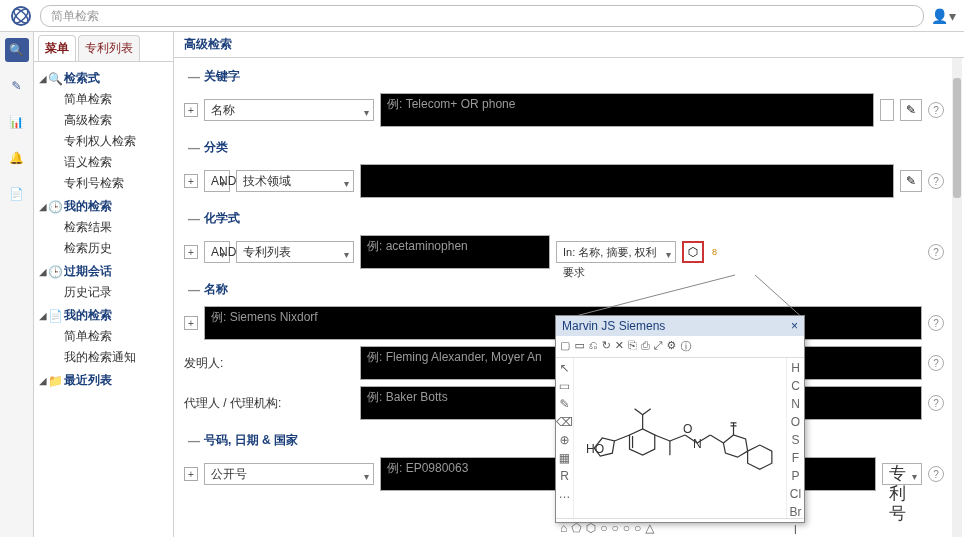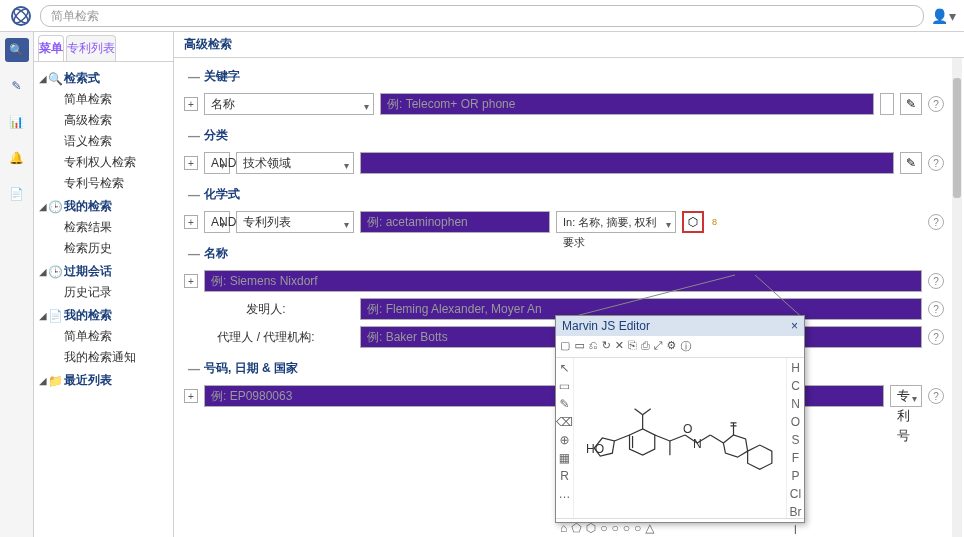--- a/index.html
+++ b/index.html
@@ -8,46 +8,46 @@
 .logo{width:26px;height:26px;margin-right:6px;display:flex;align-items:center;justify-content:center}
 .logo svg{width:24px;height:24px}
 .search-box{flex:1;height:22px;border:1px solid #c0c0c0;border-radius:10px;padding:0 10px;color:#999;line-height:20px}
 .user-icon{margin-left:8px;color:#666;font-size:14px;cursor:pointer}
 .main{display:flex;height:505px}
 .leftrail{width:34px;background:#f5f5f5;border-right:1px solid #d0d0d0;display:flex;flex-direction:column;align-items:center;padding-top:6px;gap:12px}
 .leftrail .ri{width:24px;height:24px;display:flex;align-items:center;justify-content:center;color:#3b5998;cursor:pointer;border-radius:3px}
 .leftrail .ri.active{background:#3b5998;color:#fff}
 .sidebar{width:140px;border-right:1px solid #d0d0d0;display:flex;flex-direction:column}
 .tabs{display:flex;border-bottom:1px solid #d0d0d0;padding:3px 4px 0}
-.tab{padding:4px 0;border:1px solid #d0d0d0;border-bottom:none;border-radius:4px 4px 0 0;margin-right:2px;color:#8b5cf6;cursor:pointer;background:#f5f5f5}
+.tab{padding:4px 6px;border:1px solid #d0d0d0;border-bottom:none;border-radius:4px 4px 0 0;margin-right:2px;color:#7f1d1d;cursor:pointer;background:#f5f5f5}
 .tab.active{background:#fff;font-weight:bold}
 .tree{padding:6px 4px;overflow:auto}
 .tree .grp{margin-bottom:2px}
 .tree .hd{display:flex;align-items:center;color:#1a3e7a;font-weight:bold;cursor:pointer;padding:2px 0}
 .tree .hd .tri{width:10px;text-align:center;font-size:9px;color:#555}
 .tree .hd .ic{width:14px;text-align:center;margin-right:2px}
 .tree .item{padding:2px 0 2px 26px;color:#333;cursor:pointer}
 .content{flex:1;display:flex;flex-direction:column}
 .chead{height:26px;border-bottom:1px solid #d0d0d0;padding:4px 10px;color:#1a3e7a;font-weight:bold}
 .cbody{flex:1;overflow:auto;padding:10px 20px 10px 10px;position:relative}
 .section{margin-bottom:12px}
 .sechd{display:flex;align-items:center;color:#1a3e7a;font-weight:bold;margin-bottom:8px}
 .sechd .dash{color:#888;margin:0 4px}
 .row{display:flex;align-items:center;margin-bottom:6px;gap:6px}
 .row .plus{width:14px;height:14px;border:1px solid #aaa;display:flex;align-items:center;justify-content:center;font-size:10px;cursor:pointer;color:#555}
 .sel{height:22px;border:1px solid #b0b0b0;background:#fff;padding:0 18px 0 6px;position:relative;line-height:20px;color:#333;cursor:pointer}
 .sel::after{content:"▾";position:absolute;right:4px;top:3px;font-size:10px;color:#666}
 .sel.sm{width:26px}
 .sel.md{width:118px}
 .sel.lg{width:170px}
-.inp{height:22px;border:1px solid #b0b0b0;padding:0 6px;color:#999;line-height:20px;background:#4c1d95}
+.inp{height:34px;border:1px solid #b0b0b0;padding:0 6px;color:#999;line-height:20px;background:#000000}
 .iconbtn{width:22px;height:22px;border:1px solid #b0b0b0;display:flex;align-items:center;justify-content:center;cursor:pointer;background:#fff}
 .iconbtn.red{border:2px solid #cc3333}
 .help{width:16px;height:16px;border:1px solid #aaa;border-radius:50%;display:flex;align-items:center;justify-content:center;color:#888;font-size:10px;cursor:pointer;margin-left:auto}
-.rlabel{width:170px;text-align:center;color:#333;padding-right:6px}
+.rlabel{width:170px;text-align:left;color:#333;padding-right:6px}
 .lbl8{font-size:9px;color:#cc8800;margin-left:2px}
 .scrollbar{position:absolute;right:2px;top:0;width:10px;height:100%;background:#f0f0f0}
 .scrollbar .thumb{width:8px;height:120px;background:#c0c0c0;margin:20px auto 0;border-radius:3px}
 
 .popup{position:absolute;left:555px;top:315px;width:250px;height:208px;background:#fff;border:1px solid #888;box-shadow:2px 2px 6px rgba(0,0,0,.3);z-index:10}
 .ptitle{background:#d9e3f0;padding:3px 6px;color:#1a3e7a;font-size:10px;display:flex;justify-content:space-between;align-items:center}
 .ptitle .x{cursor:pointer;color:#1a3e7a}
 .ptoolbar{display:flex;gap:4px;padding:3px 4px;border-bottom:1px solid #ddd}
 .ptoolbar span{font-size:11px;color:#555;cursor:pointer}
 .pbody{display:flex;height:160px}
@@ -92,22 +92,22 @@
     </div>
     <div class="tree" id="tree">
         <div class="grp">
           <div class="hd">
             <span class="tri">◢</span>
             <span class="ic">🔍</span>
             <span>检索式</span>
           </div>
           <div class="item">简单检索</div>
           <div class="item">高级检索</div>
+          <div class="item">专利权人检索</div>
           <div class="item">语义检索</div>
-          <div class="item">专利权人检索</div>
           <div class="item">专利号检索</div>
         </div>
         <div class="grp">
           <div class="hd">
             <span class="tri">◢</span>
             <span class="ic">🕒</span>
             <span>我的检索</span>
           </div>
           <div class="item">检索结果</div>
           <div class="item">检索历史</div>
@@ -215,37 +215,38 @@
         </div>
       </div>
 
       <div class="section">
         <div class="sechd">
             <span class="dash">—</span>
             <span>号码, 日期 &amp; 国家</span>
           </div>
         <div class="row">
           <div class="plus">+</div>
+          <div class="sel lg">公开号</div>
           <div class="inp" style="flex:1">例: EP0980063</div>
-          <div class="sel" style="width:32px;font-size:13px">专利号</div>
+          <div class="sel" style="width:40px;font-size:17px">专利号</div>
           <div class="help">?</div>
         </div>
       </div>
     </div>
   </div>
 </div>
 
 <svg class="callout" style="left:0;top:0" width="964" height="537">
   <line x1="755" y1="275" x2="805" y2="320"></line>
   <line x1="735" y1="275" x2="560" y2="320"></line>
 </svg>
 
 <div class="popup">
   <div class="ptitle">
-    <span>Marvin JS Editor</span>
+    <span>Marvin JS Siemens</span>
     <span class="x">×</span>
   </div>
   <div class="ptoolbar" id="ptb">
       <span>▢</span>
       <span>▭</span>
       <span>⎌</span>
       <span>↻</span>
       <span>✕</span>
       <span>⎘</span>
       <span>⎙</span>

